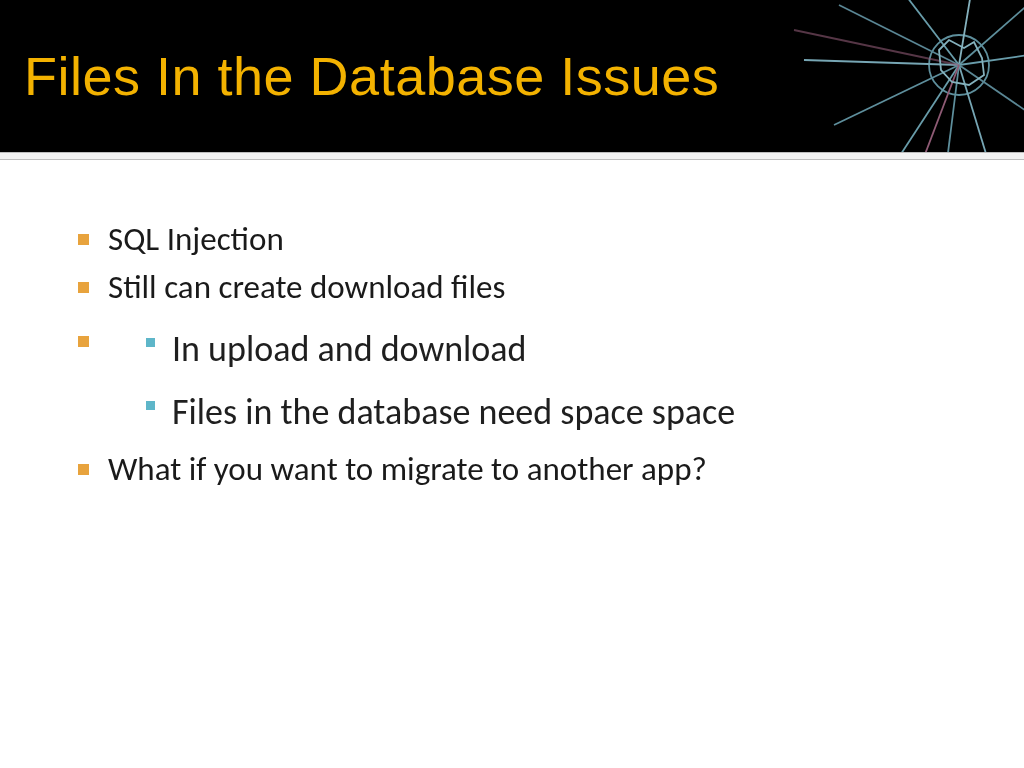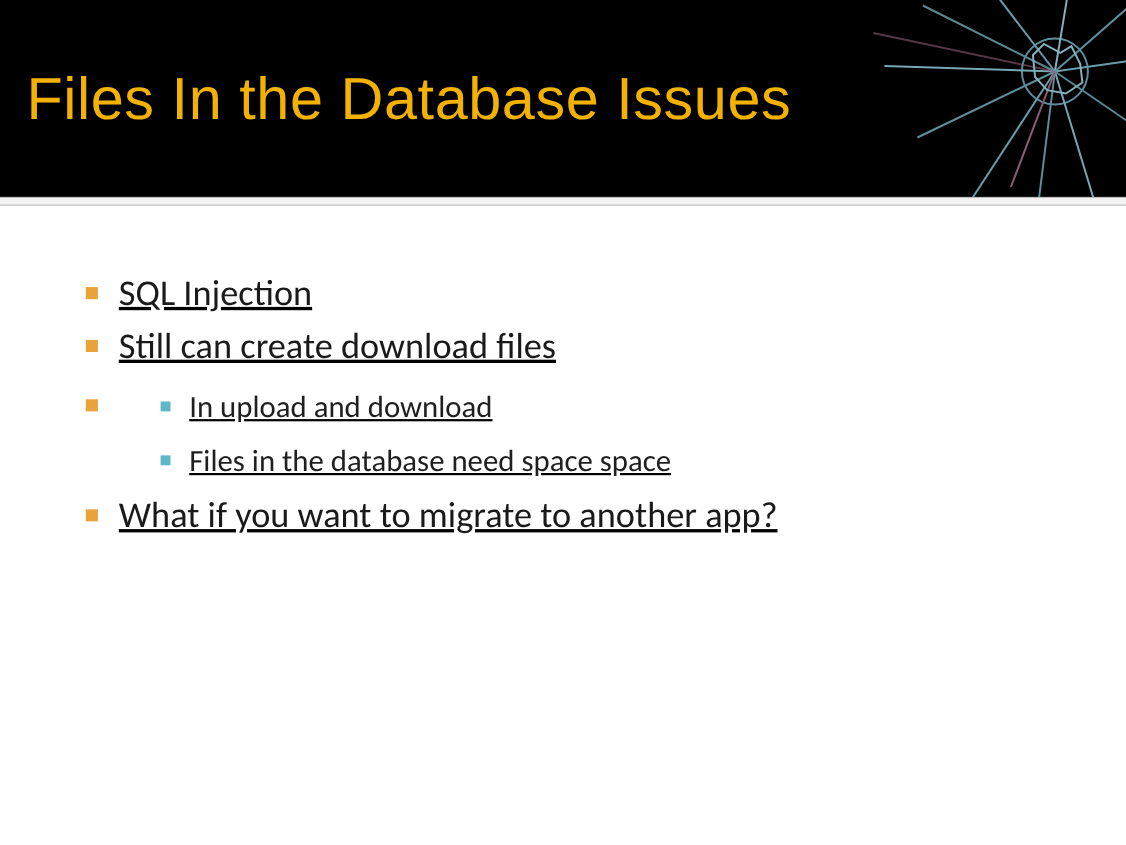--- a/index.html
+++ b/index.html
@@ -6,21 +6,21 @@
   body {
     width: 1024px;
     height: 768px;
     background: #ffffff;
     font-family: "Segoe UI", "Calibri", "Candara", Arial, sans-serif;
     overflow: hidden;
     position: relative;
   }
   .header {
     width: 100%;
-    height: 179px;
+    height: 152px;
     background: #000000;
     position: relative;
     overflow: hidden;
     display: flex;
     align-items: center;
   }
   .title {
     color: #f3b200;
     font-size: 54px;
     font-weight: 400;
@@ -40,21 +40,20 @@
   }
   .divider {
     width: 100%;
     height: 8px;
     background: #f2f2f2;
     border-top: 1px solid #bdbdbd;
     border-bottom: 1px solid #bdbdbd;
   }
   .content {
     padding: 56px 22px 0 72px;
-    text-decoration: underline;
   }
   ul.level1 {
     list-style: none;
   }
   ul.level1 > li {
     position: relative;
     font-size: 33px;
     line-height: 1.45;
     color: #1a1a1a;
     padding-left: 36px;
@@ -70,21 +69,21 @@
     background: #e8a33d;
   }
   ul.level2 {
     list-style: none;
     margin-top: 6px;
     margin-bottom: 2px;
     padding-left: 34px;
   }
   ul.level2 > li {
     position: relative;
-    font-size: 28px;
+    font-size: 36px;
     line-height: 1.75;
     color: #1f1f1f;
     padding-left: 30px;
   }
   ul.level2 > li::before {
     content: "";
     position: absolute;
     left: 4px;
     top: 20px;
     width: 9px;

